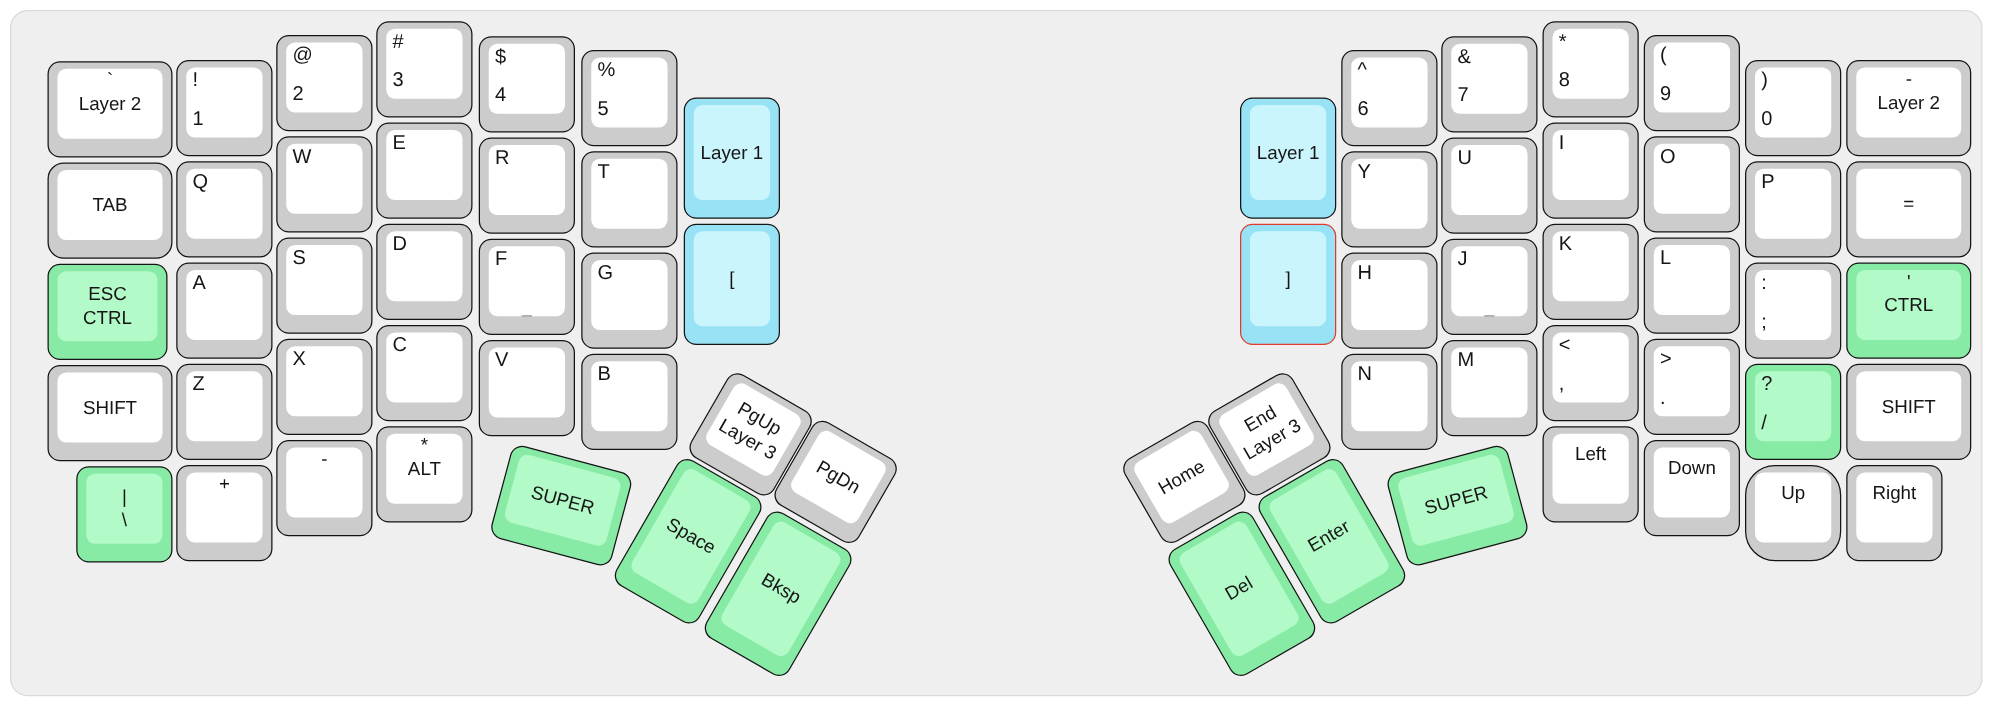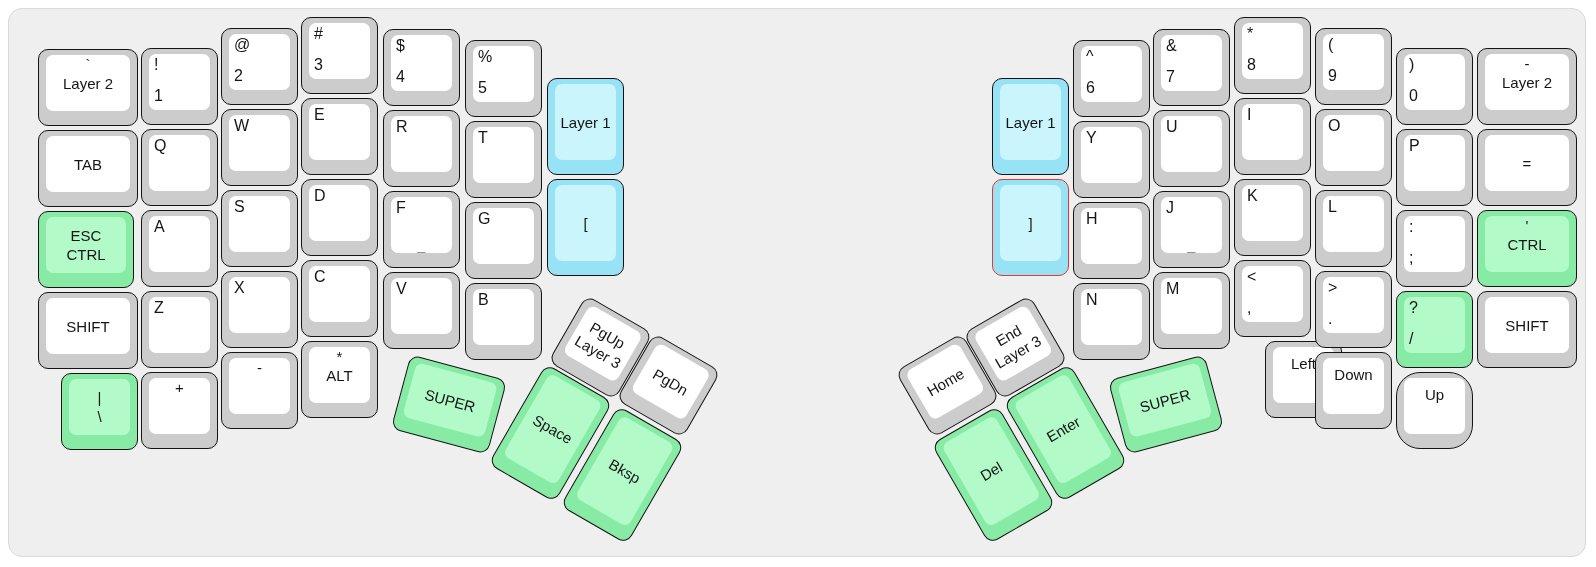--- a/index.html
+++ b/index.html
@@ -29,21 +29,21 @@
 <div class="panel"></div>
 <div class="board" id="board">
     <div class="key" style="left: 38px; top: 49px; width: 100px; height: 77px;">
       <div class="cap">
         <span class="topc">`</span>
         <div class="center">
           <span>Layer 2</span>
         </div>
       </div>
     </div>
-    <div class="key" style="left: 38px; top: 130px; width: 100px; height: 77px;">
+    <div class="key" style="left: 38px; top: 130px; width: 100px; height: 77px; border-radius: 13px;">
       <div class="cap">
         <div class="center">
           <span>TAB</span>
         </div>
       </div>
     </div>
     <div class="key green" style="left: 38px; top: 211px; width: 96px; height: 77px;">
       <div class="cap">
         <div class="center">
           <span>ESC</span>
@@ -312,21 +312,21 @@
       <div class="cap">
         <span class="tl">K</span>
       </div>
     </div>
     <div class="key" style="left: 1234px; top: 260px; width: 77px; height: 77px;">
       <div class="cap">
         <span class="tl">&lt;</span>
         <span class="bl">,</span>
       </div>
     </div>
-    <div class="key" style="left: 1234px; top: 341px; width: 77px; height: 77px; margin-left: 31px;">
+    <div class="key" style="left: 1234px; top: 341px; width: 77px; height: 77px;">
       <div class="cap">
         <div class="center high">
           <span>Left</span>
         </div>
       </div>
     </div>
     <div class="key" style="left: 1315px; top: 28px; width: 77px; height: 77px;">
       <div class="cap">
         <span class="tl">(</span>
         <span class="bl">9</span>
@@ -405,20 +405,27 @@
         <span class="topc">'</span>
         <div class="center">
           <span>CTRL</span>
         </div>
       </div>
     </div>
     <div class="key" style="left: 1477px; top: 291px; width: 100px; height: 77px;">
       <div class="cap">
         <div class="center">
           <span>SHIFT</span>
+        </div>
+      </div>
+    </div>
+    <div class="key" style="left: 1477px; top: 372px; width: 77px; height: 77px;">
+      <div class="cap">
+        <div class="center high">
+          <span>Right</span>
         </div>
       </div>
     </div>
     <div class="key green" style="left: 1116px; top: 366px; width: 100px; height: 77px; transform: rotate(-15deg);">
       <div class="cap">
         <div class="center">
           <span>SUPER</span>
         </div>
       </div>
     </div>

